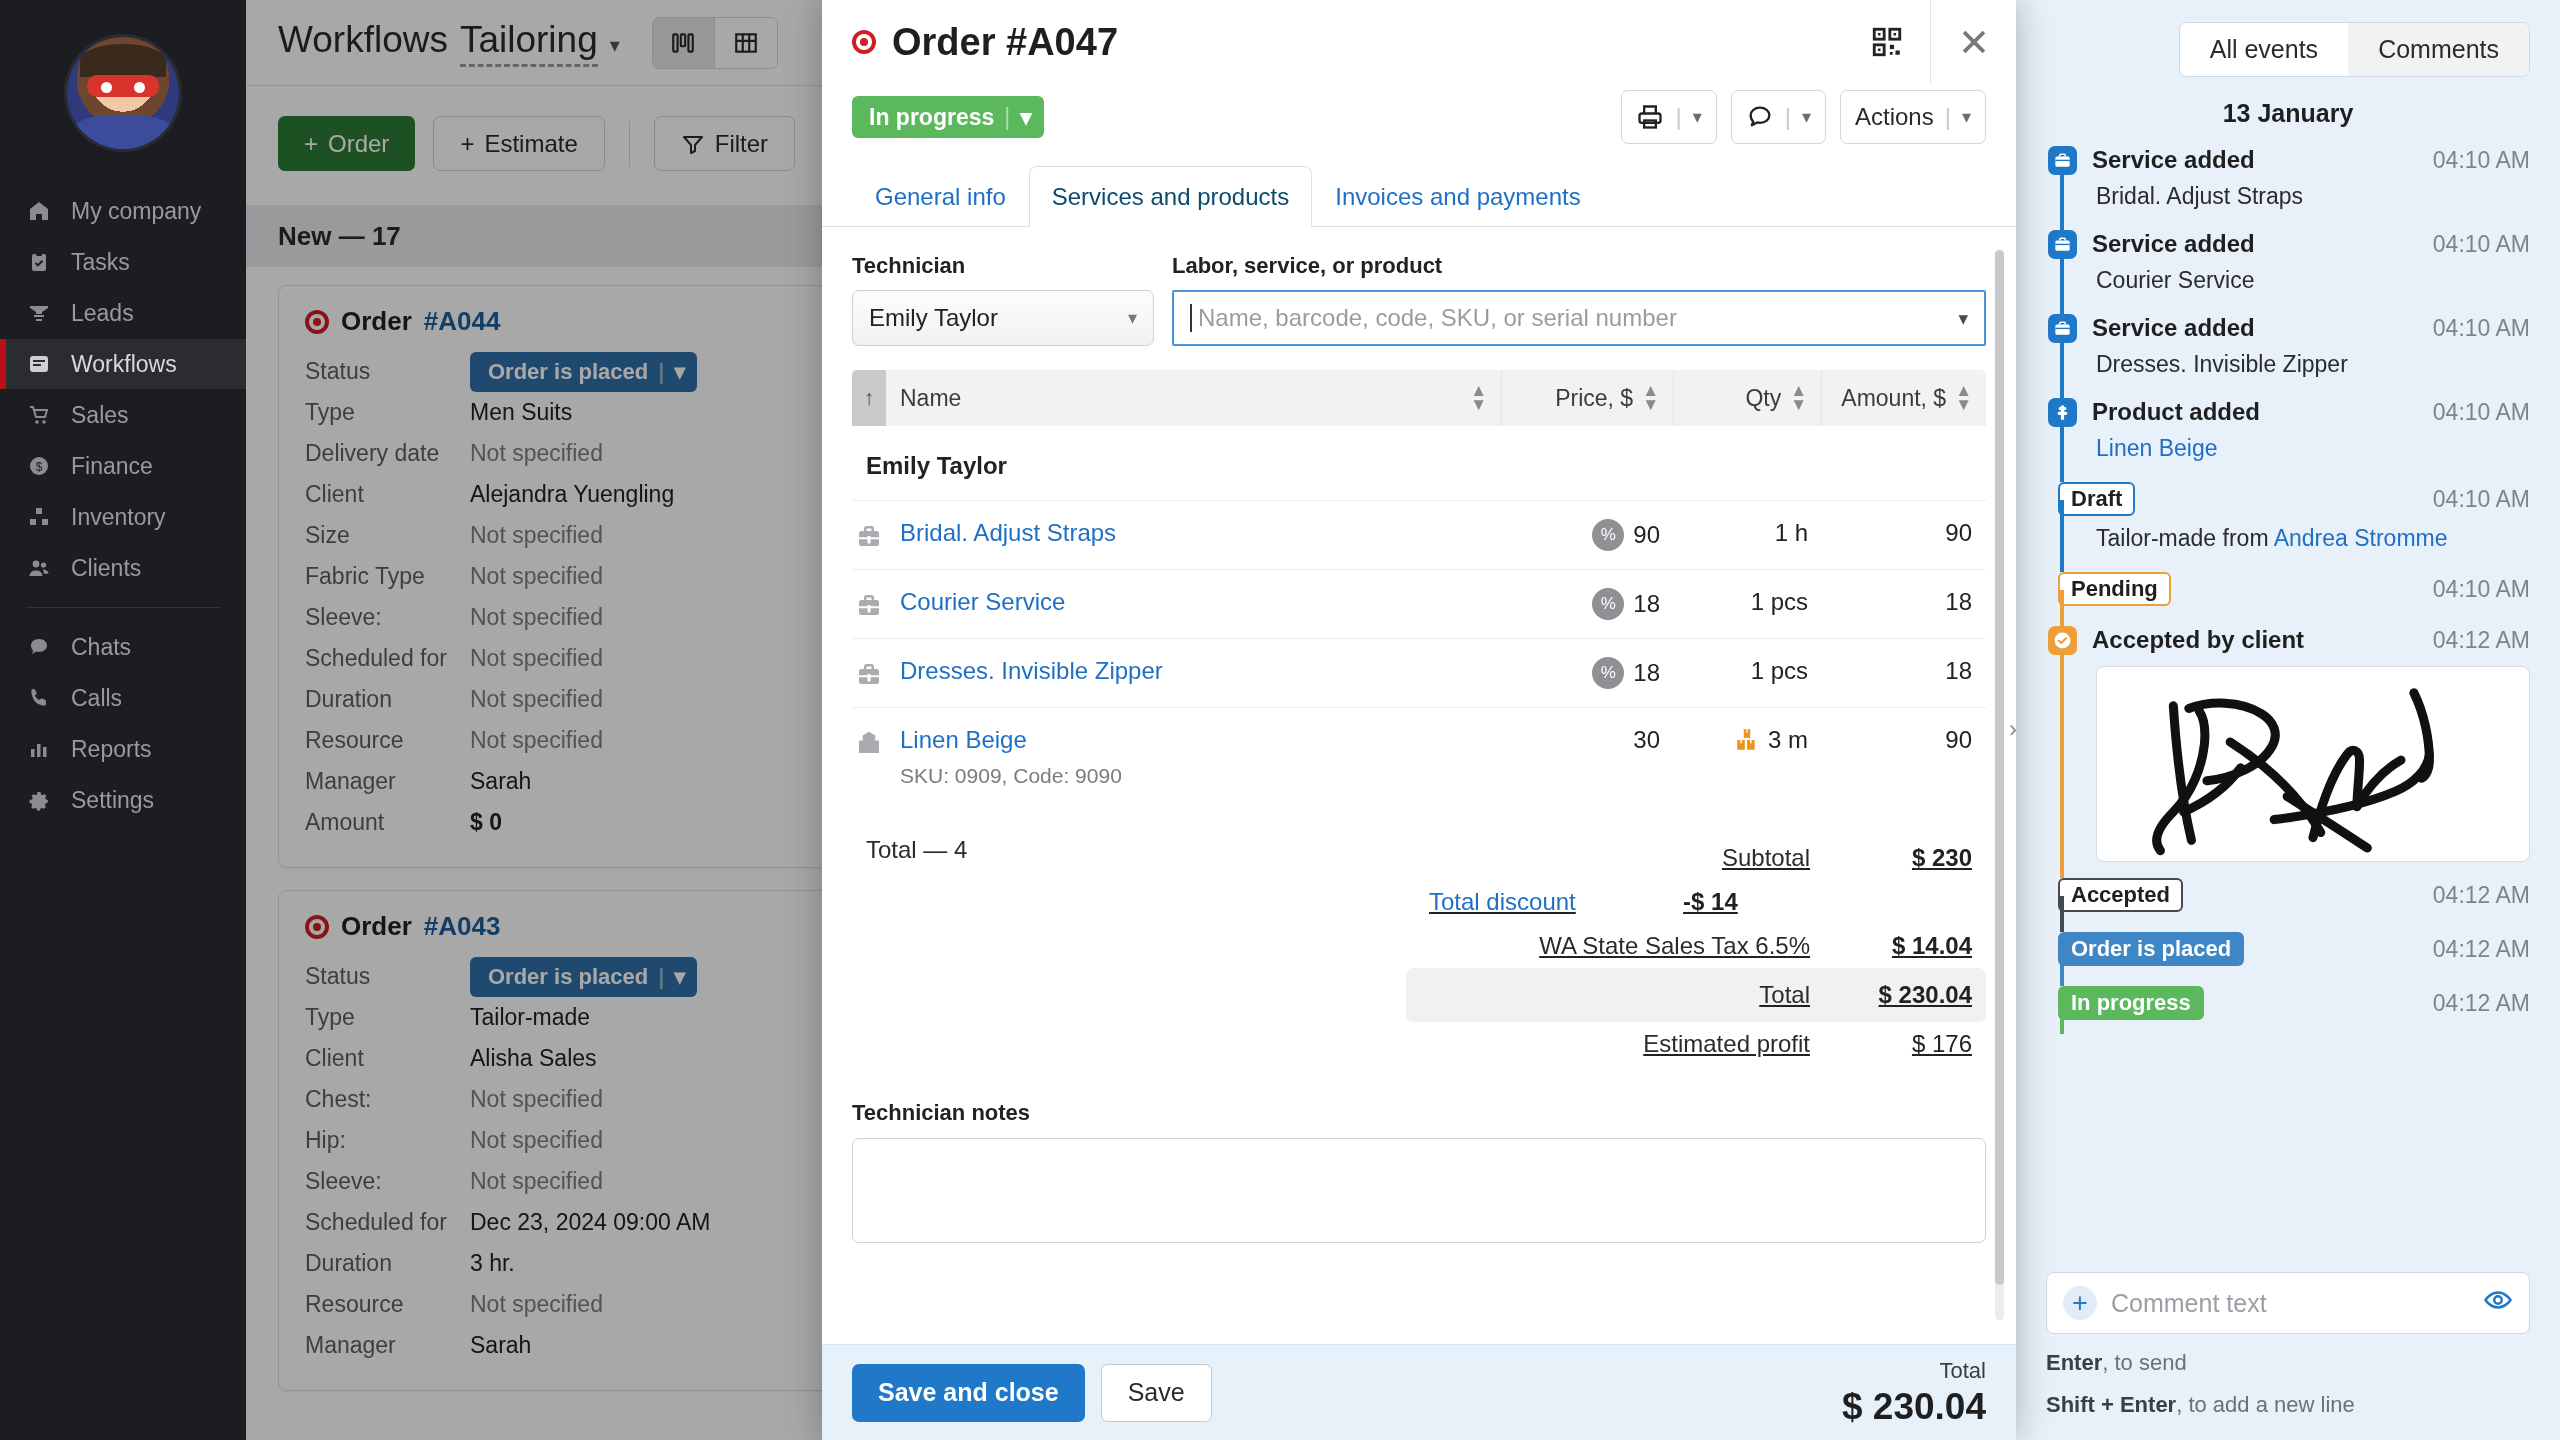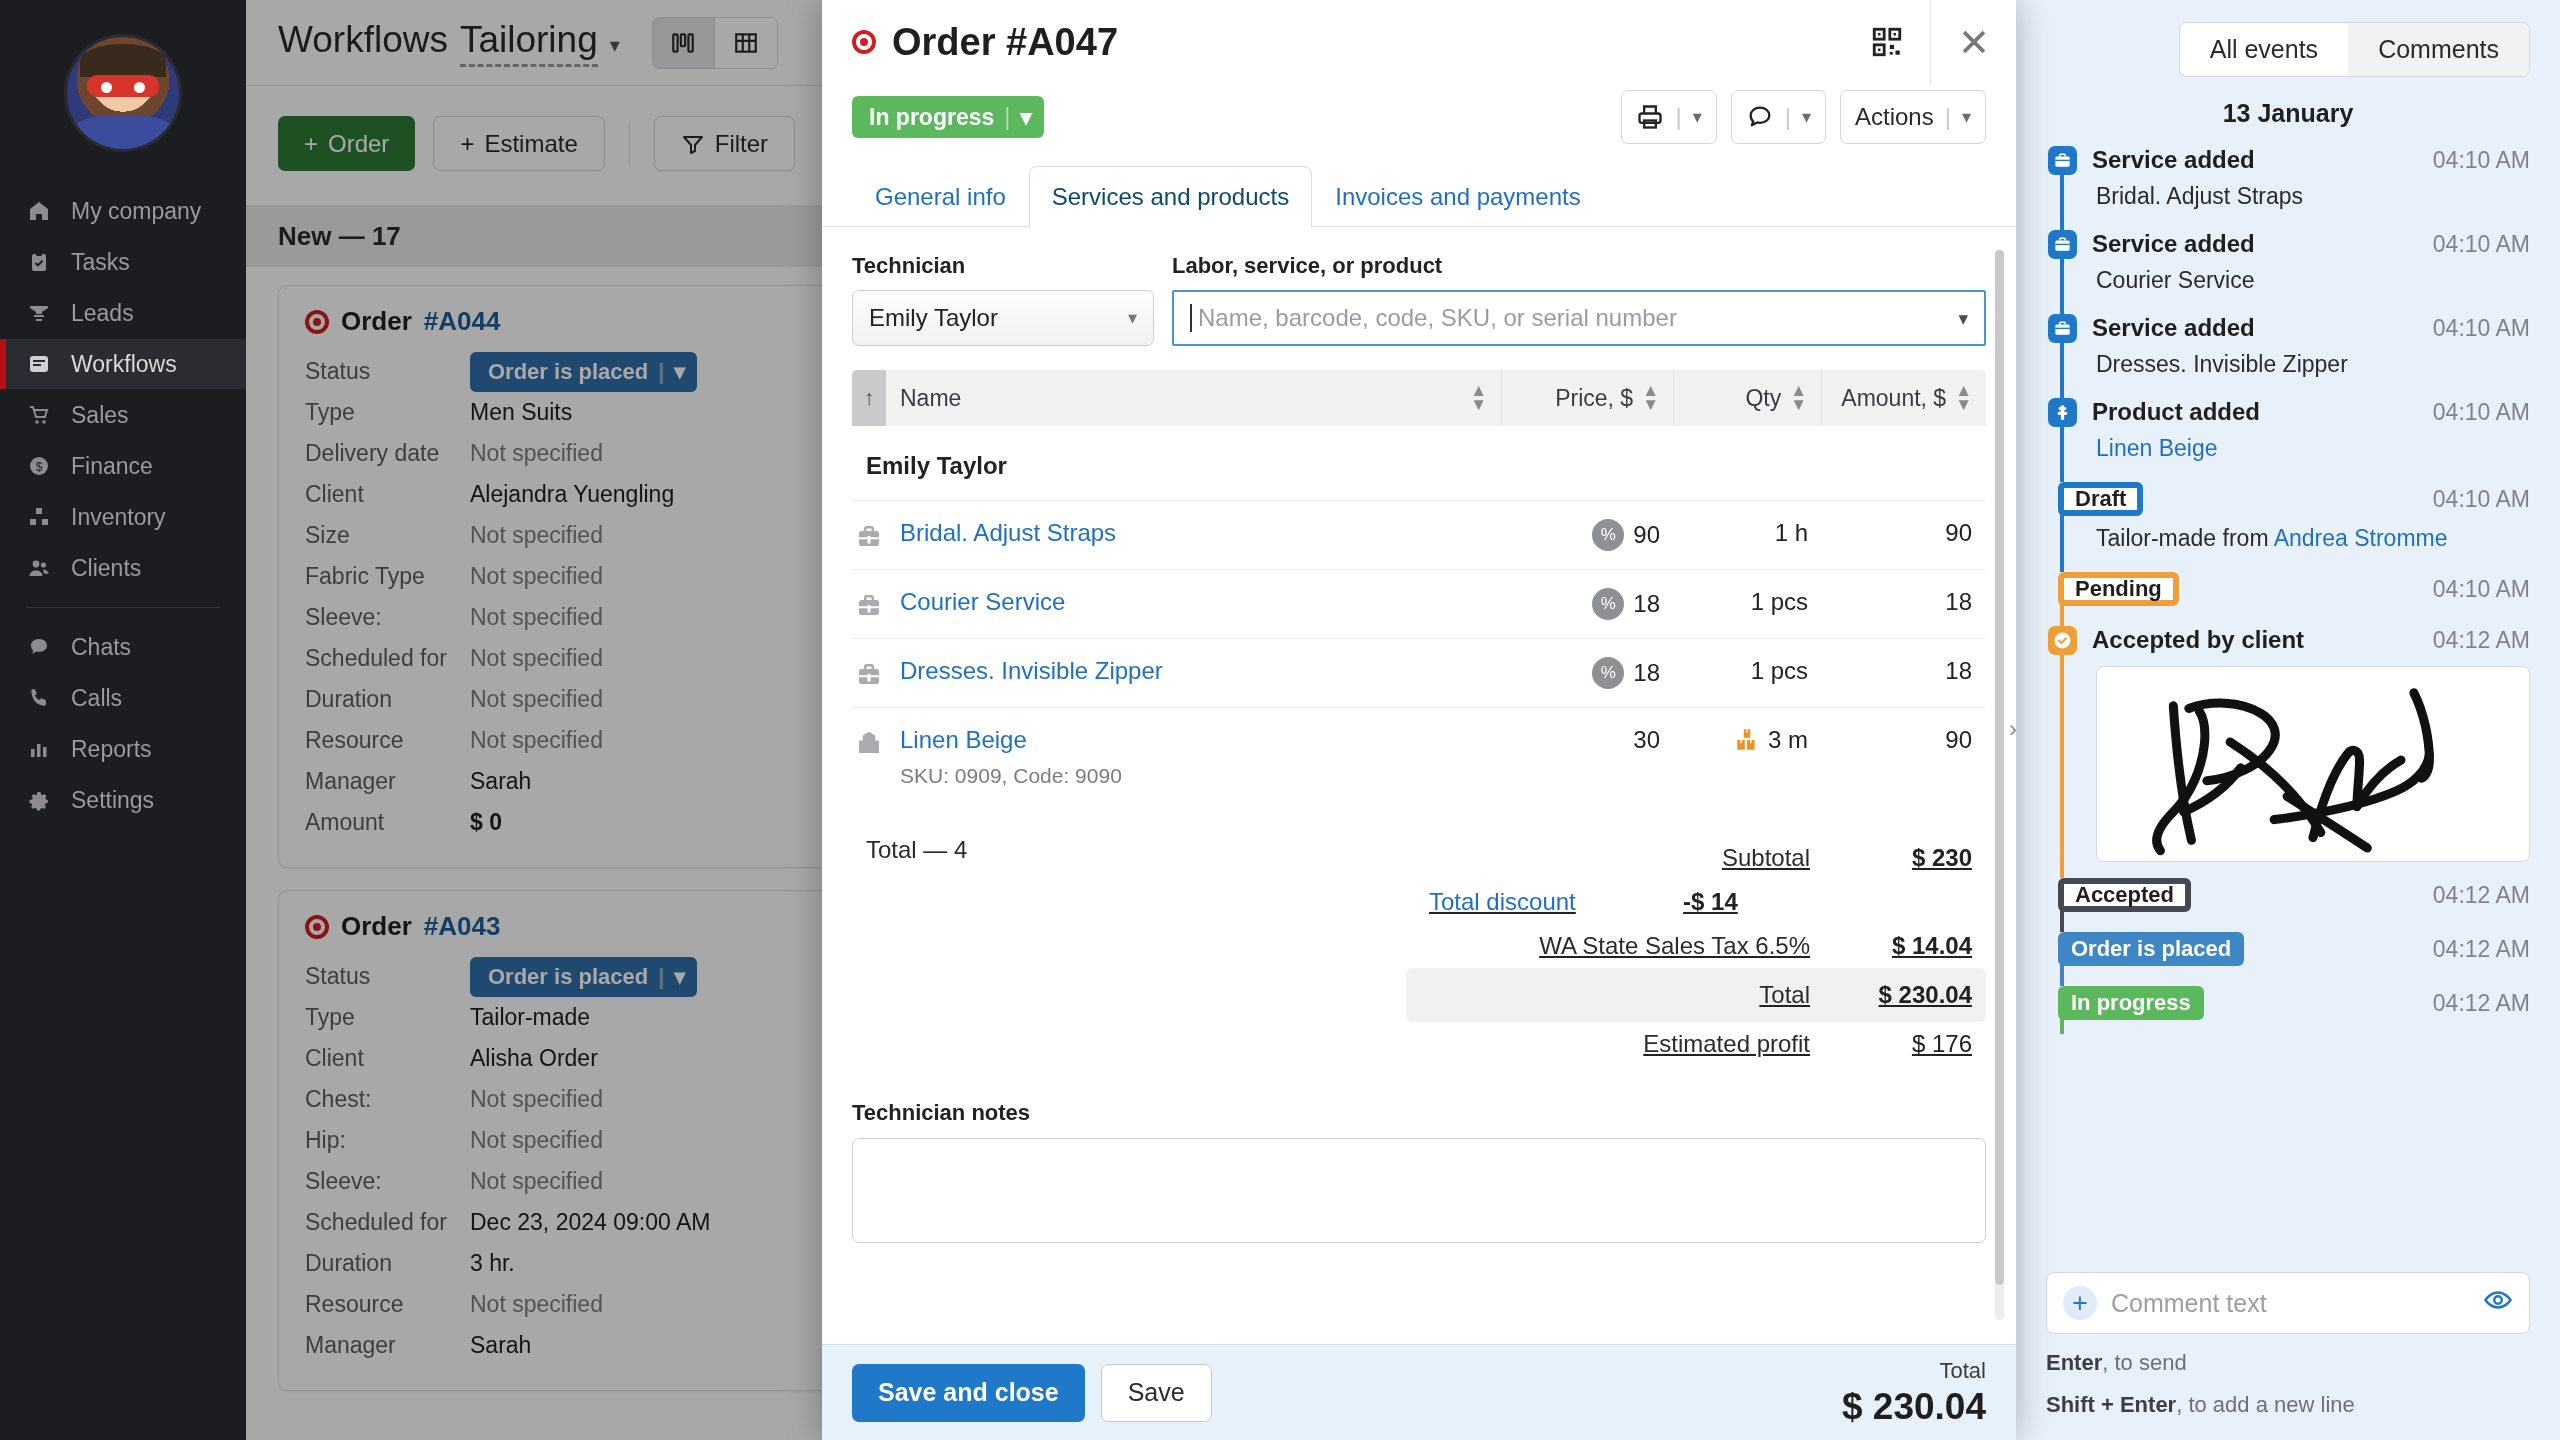--- a/index.html
+++ b/index.html
@@ -258,21 +258,21 @@
   .ev-time { margin-left: auto; font-size: 23px; color: #80838a; }
   .ev-sub { font-size: 23px; color: #2b2b2b; padding: 9px 0 0 4px; }
   .ev-sub a { color: #1f6fc4; text-decoration: none; cursor: pointer; }
   .ev-mark {
     position: absolute; left: 2px; top: 0; width: 29px; height: 29px; border-radius: 7px;
     display: flex; align-items: center; justify-content: center;
   }
   .ev-mark svg { width: 19px; height: 19px; fill: #fff; }
   .badge-outline {
     display: inline-flex; align-items: center; height: 34px; padding: 0 11px;
-    border: 6px solid #6d28d9; border-radius: 6px; background: #fff;
+    border: 2px solid #6d28d9; border-radius: 6px; background: #fff;
     font-size: 22px; font-weight: bold; color: #1f1f1f;
   }
   .badge-filled {
     display: inline-flex; align-items: center; height: 34px; padding: 0 13px;
     border-radius: 6px; font-size: 22px; font-weight: bold; color: #fff;
   }
   .sig-box {
     border: 1px solid #d3dae3; border-radius: 8px; background: #fff;
     height: 196px; margin: 12px 0 0 4px; overflow: hidden;
   }
@@ -542,21 +542,21 @@
               <span class="divider">|</span>
               <span>▾</span>
             </span>
           </div>
           <div class="oc-row">
             <span class="oc-label">Type</span>
             <span class="oc-val">Tailor-made</span>
           </div>
           <div class="oc-row">
             <span class="oc-label">Client</span>
-            <span class="oc-val">Alisha Order</span>
+            <span class="oc-val">Alisha Sales</span>
           </div>
           <div class="oc-row">
             <span class="oc-label">Chest:</span>
             <span class="oc-val muted">Not specified</span>
           </div>
           <div class="oc-row">
             <span class="oc-label">Hip:</span>
             <span class="oc-val muted">Not specified</span>
           </div>
           <div class="oc-row">

